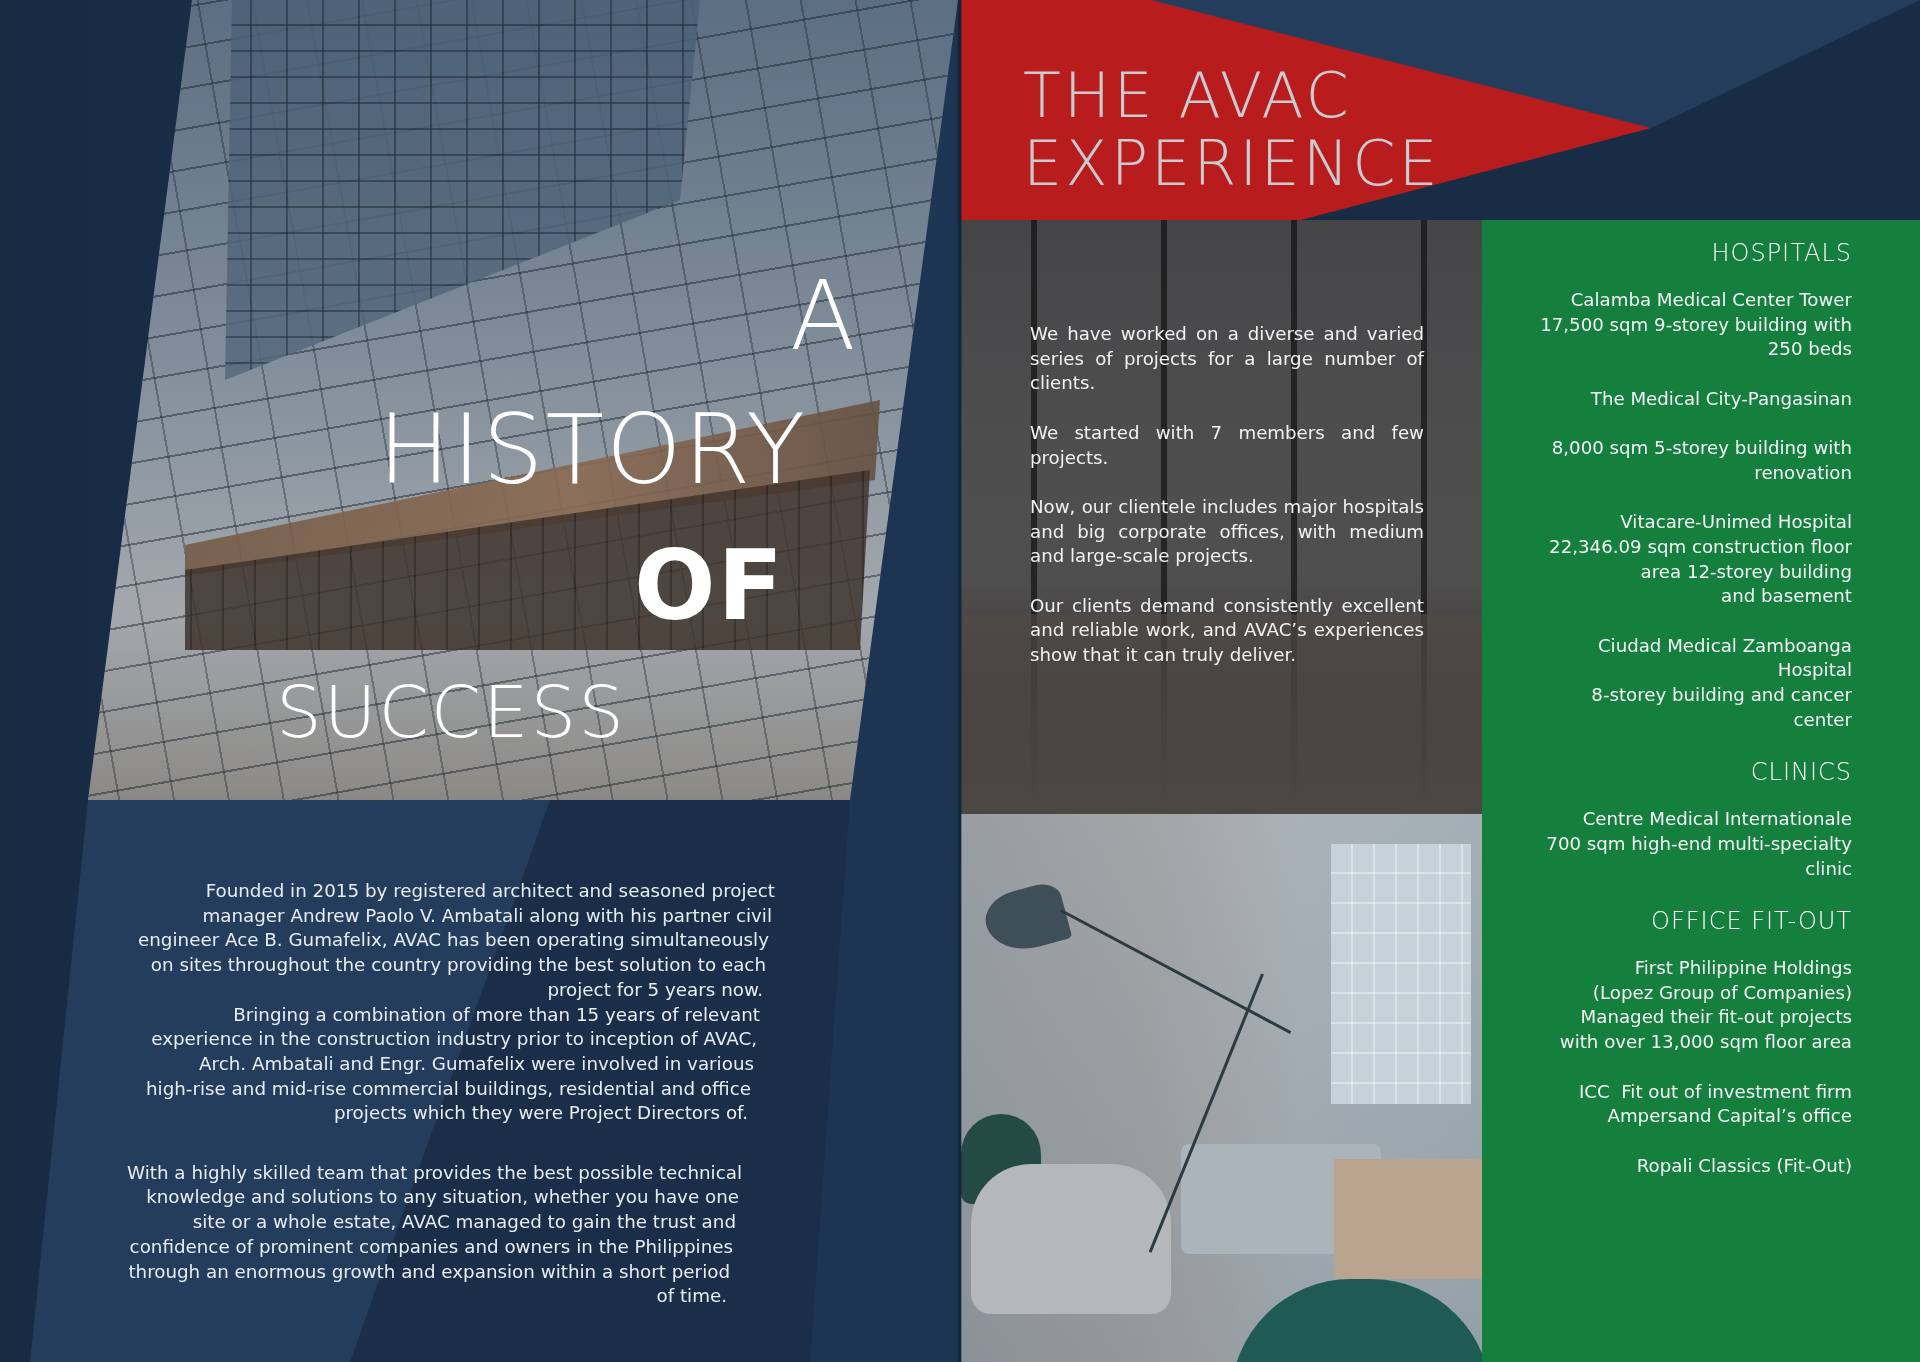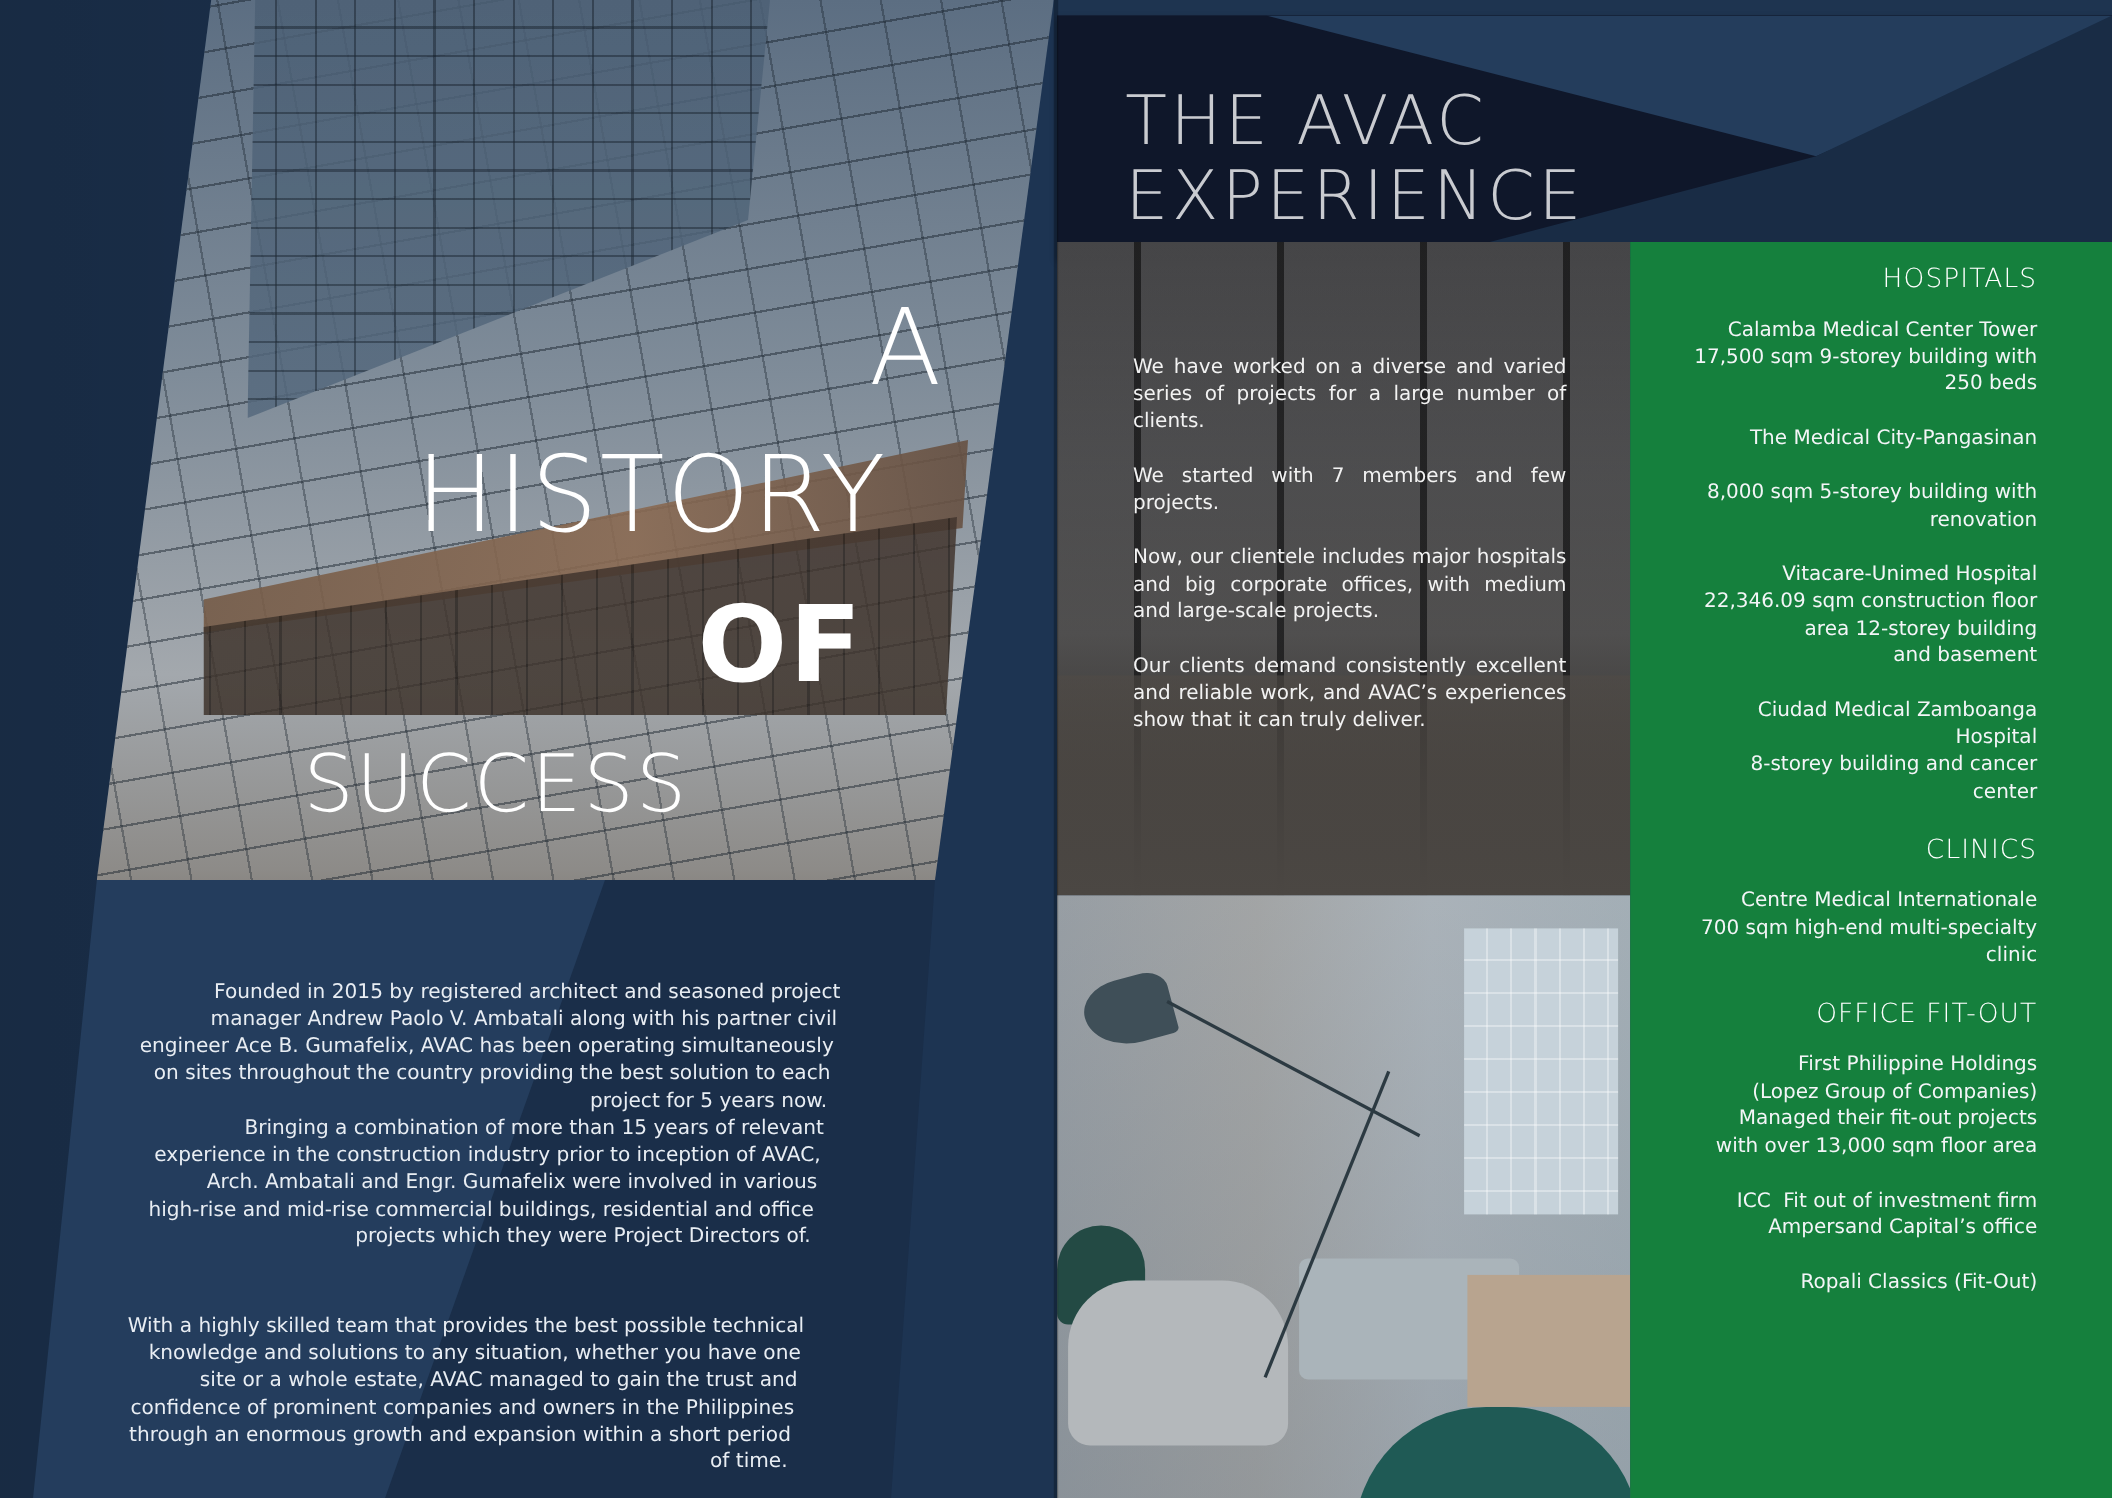--- a/index.html
+++ b/index.html
@@ -68,36 +68,36 @@
   .t-a { left:790px; top:268px; font-size:96px; }
   .t-history { left:378px; top:402px; font-size:96px; }
   .t-of { left:634px; top:538px; font-size:96px;font-weight:bold; }
   .t-success { left:276px; top:676px; font-size:72px; }
 
   .left-body {
     position:absolute; left:90px; top:874px; width:690px;
     color:#e8edf3; font-family:"DejaVu Sans", sans-serif;
     font-size:18.3px; line-height:24.7px; text-align:right;
   }
-  .left-body p { margin:16px; }
+  .left-body p { margin:5px; }
   .left-body .gap { height:24.7px; }
   .left-body .line { display:block; white-space:nowrap; }
 
   
   .right-page {
     position:absolute; left:961px; top:0; width:959px; height:1362px;
     background:#1e3450;
   }
   .page-gutter {
     position:absolute; left:958px; top:0; width:4px; height:1362px;
     background:rgba(0,0,0,0.25);
   }
   .header-band {
-    position:absolute; left:0; top:14px; width:959px; height:220px;
-    background:#0f172a; overflow:hidden;
+    position:absolute; left:0; top:0; width:959px; height:220px;
+    background:#b91c1c; overflow:hidden;
     box-shadow:0 3px 6px rgba(0,0,0,0.35);
   }
   .header-facet-light {
     position:absolute; inset:0; background:#243d5c;
     clip-path:polygon(190px 0, 959px 0, 959px 10px, 690px 128px);
   }
   .header-facet-dark {
     position:absolute; inset:0; background:#192c45;
     clip-path:polygon(959px 0, 959px 220px, 340px 220px, 690px 128px);
   }

